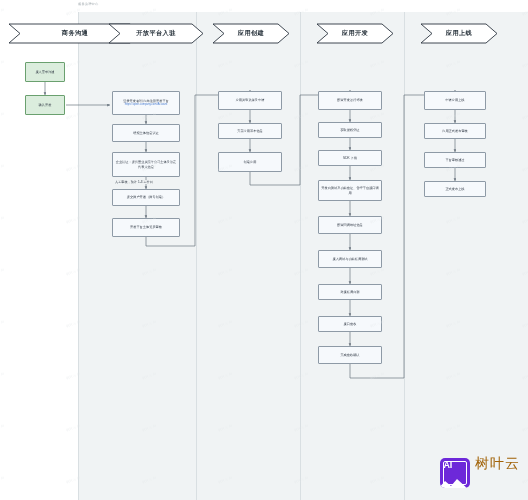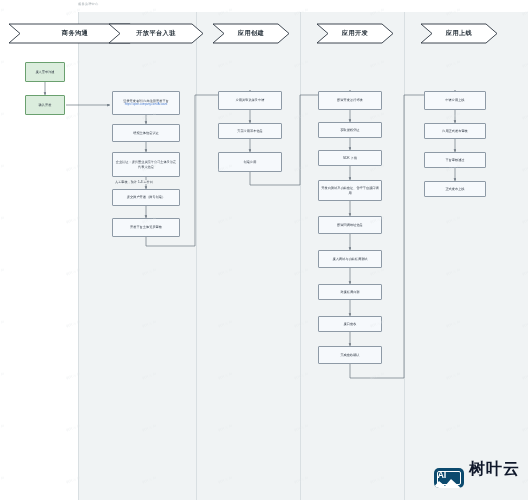--- a/index.html
+++ b/index.html
@@ -71,38 +71,38 @@
     position:absolute;font-size:3.4px;color:#e3e7e9;
     transform:rotate(-20deg);white-space:nowrap;
   }
 
   
   .logo{
     position:absolute;right:8px;bottom:12px;
     display:flex;align-items:center;gap:5px;
   }
   .logo-mark{
-    width:30px;height:20px;border-radius:5px;
-    background:#0c4a6e;position:relative;overflow:hidden;
+    width:30px;height:30px;border-radius:5px;
+    background:#6d28d9;position:relative;overflow:hidden;
     display:flex;align-items:center;justify-content:center;margin-top:18px;
   }
   .logo-mark .inner{
     position:absolute;left:3px;top:3px;right:3px;bottom:3px;
     border:1.6px solid #ffffff;border-radius:2px;overflow:hidden;
   }
   .logo-mark .ai{
     position:absolute;left:3.5px;top:2px;
     font-size:9px;font-weight:bold;color:#ffffff;
     font-family:"Liberation Sans",sans-serif;letter-spacing:-0.3px;
   }
   .logo-mark .hill{
     position:absolute;left:-2px;bottom:-1px;width:30px;height:12px;
   }
   .logo-text{
-    font-size:16px;font-weight:bold;color:#0f172a;letter-spacing:1px;
+    font-size:14px;font-weight:normal;color:#a16207;letter-spacing:1px;
   }
 </style>
 </head>
 <body>
 
 <div id="canvas">
 
   <div class="lane-bg" style="left:78px;width:450px;"></div>
   <div class="lane-div" style="left:78px;"></div>
   <div class="lane-div" style="left:196px;"></div>

